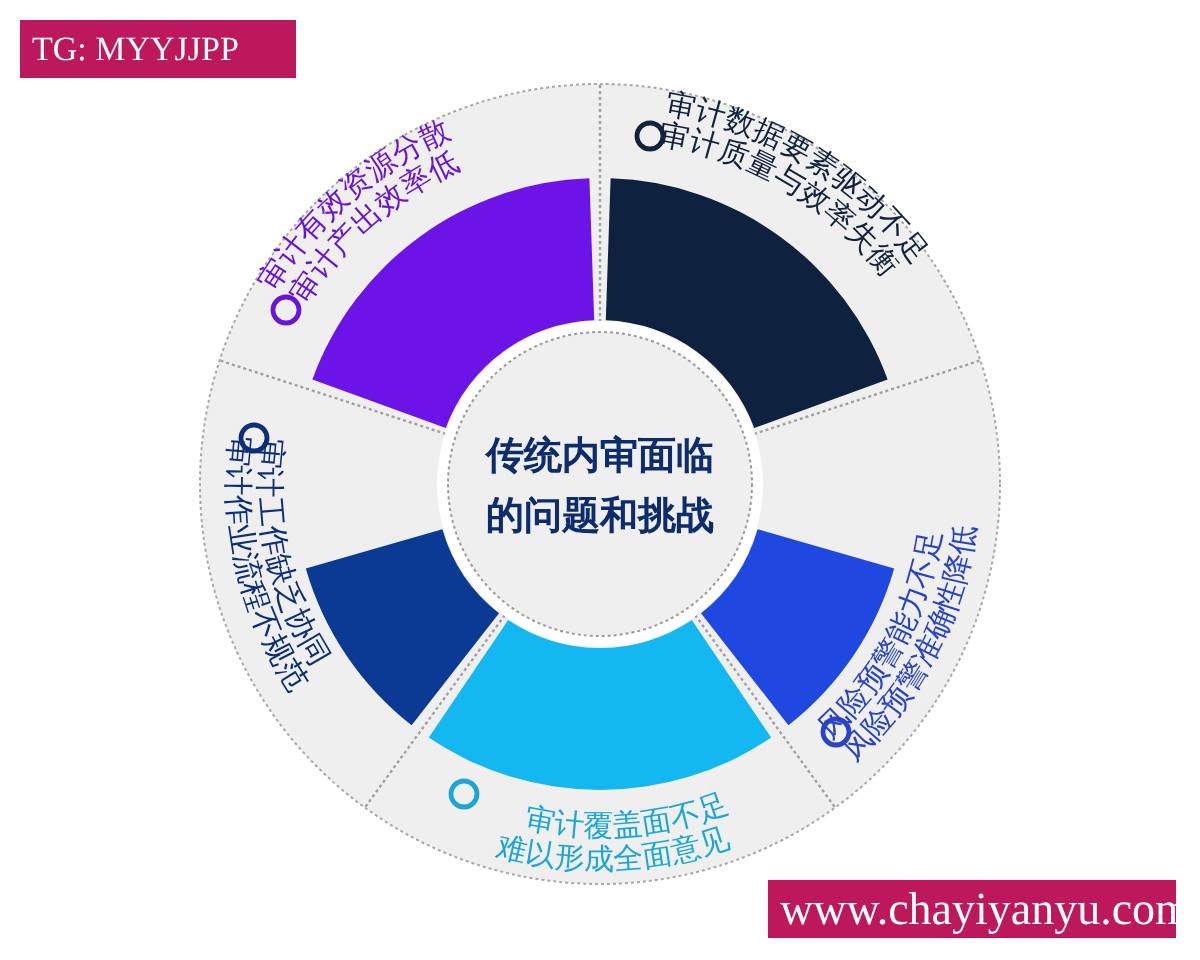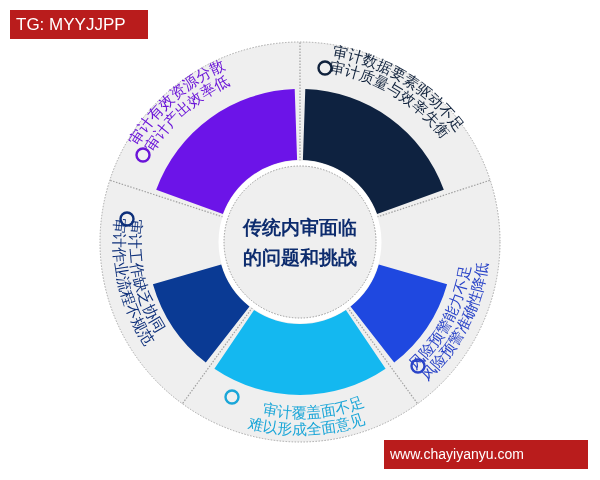--- a/index.html
+++ b/index.html
@@ -1,23 +1,23 @@
 <!DOCTYPE html>
 <html><head>
   <meta charset="utf-8">
   <style>
     html, body { margin: 0; padding: 0; background: #ffffff; }
     body { width: 600px; height: 480px; position: relative; overflow: hidden; font-family: "DejaVu Sans", sans-serif; }
     .watermark {
-      position: absolute; background: #b91c1c; color: #ffffff;
-      font-family: Liberation Sans, sans-serif; font-size: 16px; line-height: 20px;
+      position: absolute; background: #be185d; color: #ffffff;
+      font-family: Liberation Serif, serif; font-size: 16px; line-height: 20px;
       padding: 0 6px; white-space: nowrap;
     }
     #wm-top { left: 10px; top: 10px; width: 126px; height: 29px; line-height: 29px; font-size: 17px; }
-    #wm-bottom { left: 384px; top: 440px; width: 192px; height: 29px; line-height: 29px; font-size: 14px; }
+    #wm-bottom { left: 384px; top: 440px; width: 192px; height: 29px; line-height: 29px; font-size: 23px; }
     svg { position: absolute; left: 0; top: 0; }
     .center-text { font-family: "DejaVu Sans", sans-serif; font-weight: bold; font-size: 19px; }
     .arc-text { font-family: "DejaVu Sans", sans-serif; font-size: 15px; }
   </style>
 </head>
 <body>
 
 <div id="wm-top" class="watermark">TG: MYYJJPP</div>
 
 <svg width="600" height="480" viewBox="0 0 600 480">

